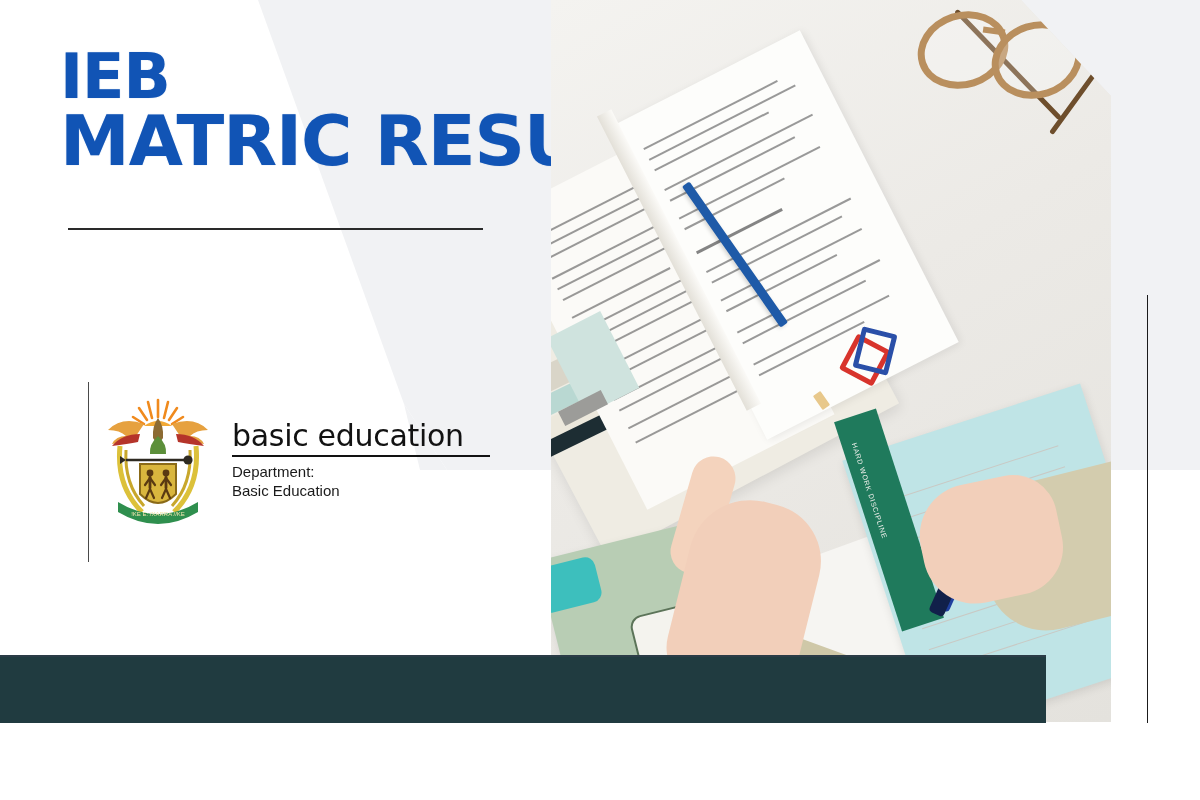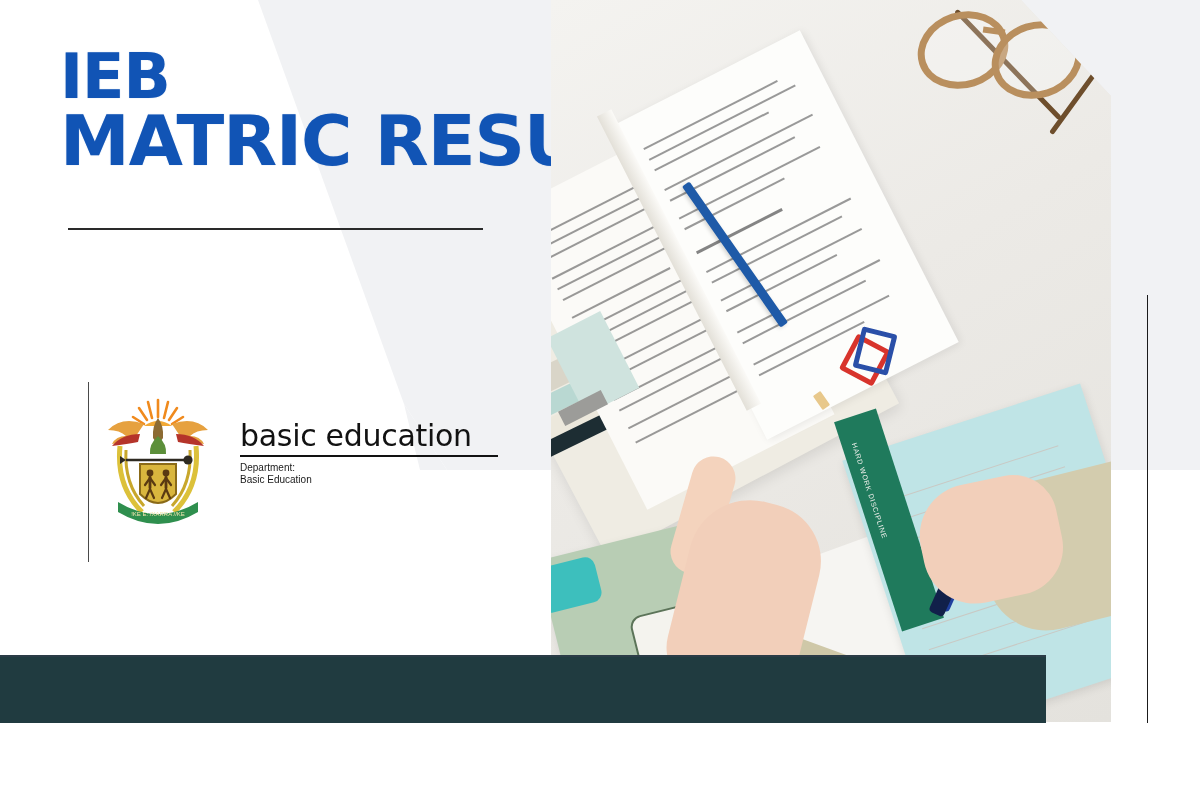--- a/index.html
+++ b/index.html
@@ -115,21 +115,20 @@
     background: #2a2a2a;
   }
 
   
   .logo-block {
     position: absolute;
     left: 100px;
     top: 390px;
     display: flex;
     align-items: flex-start;
-    gap: 8px;
   }
   .coat-of-arms {
     width: 116px;
     height: 152px;
     flex: 0 0 auto;
     margin-right: 16px;
   }
   .logo-text {
     margin-top: 30px;
   }
@@ -142,21 +141,21 @@
     line-height: 1.05;
   }
   .logo-underline {
     width: 258px;
     height: 2px;
     background: #121212;
     margin: 3px 0 5px 0;
   }
   .logo-sub {
     font-family: "Liberation Sans", sans-serif;
-    font-size: 10px;
+    font-size: 15px;
     color: #1a1a1a;
     line-height: 1.28;
   }
   .logo-sub.bold {
     font-weight: 700;
     letter-spacing: 0.2px;
   }
 
   
   .photo {

